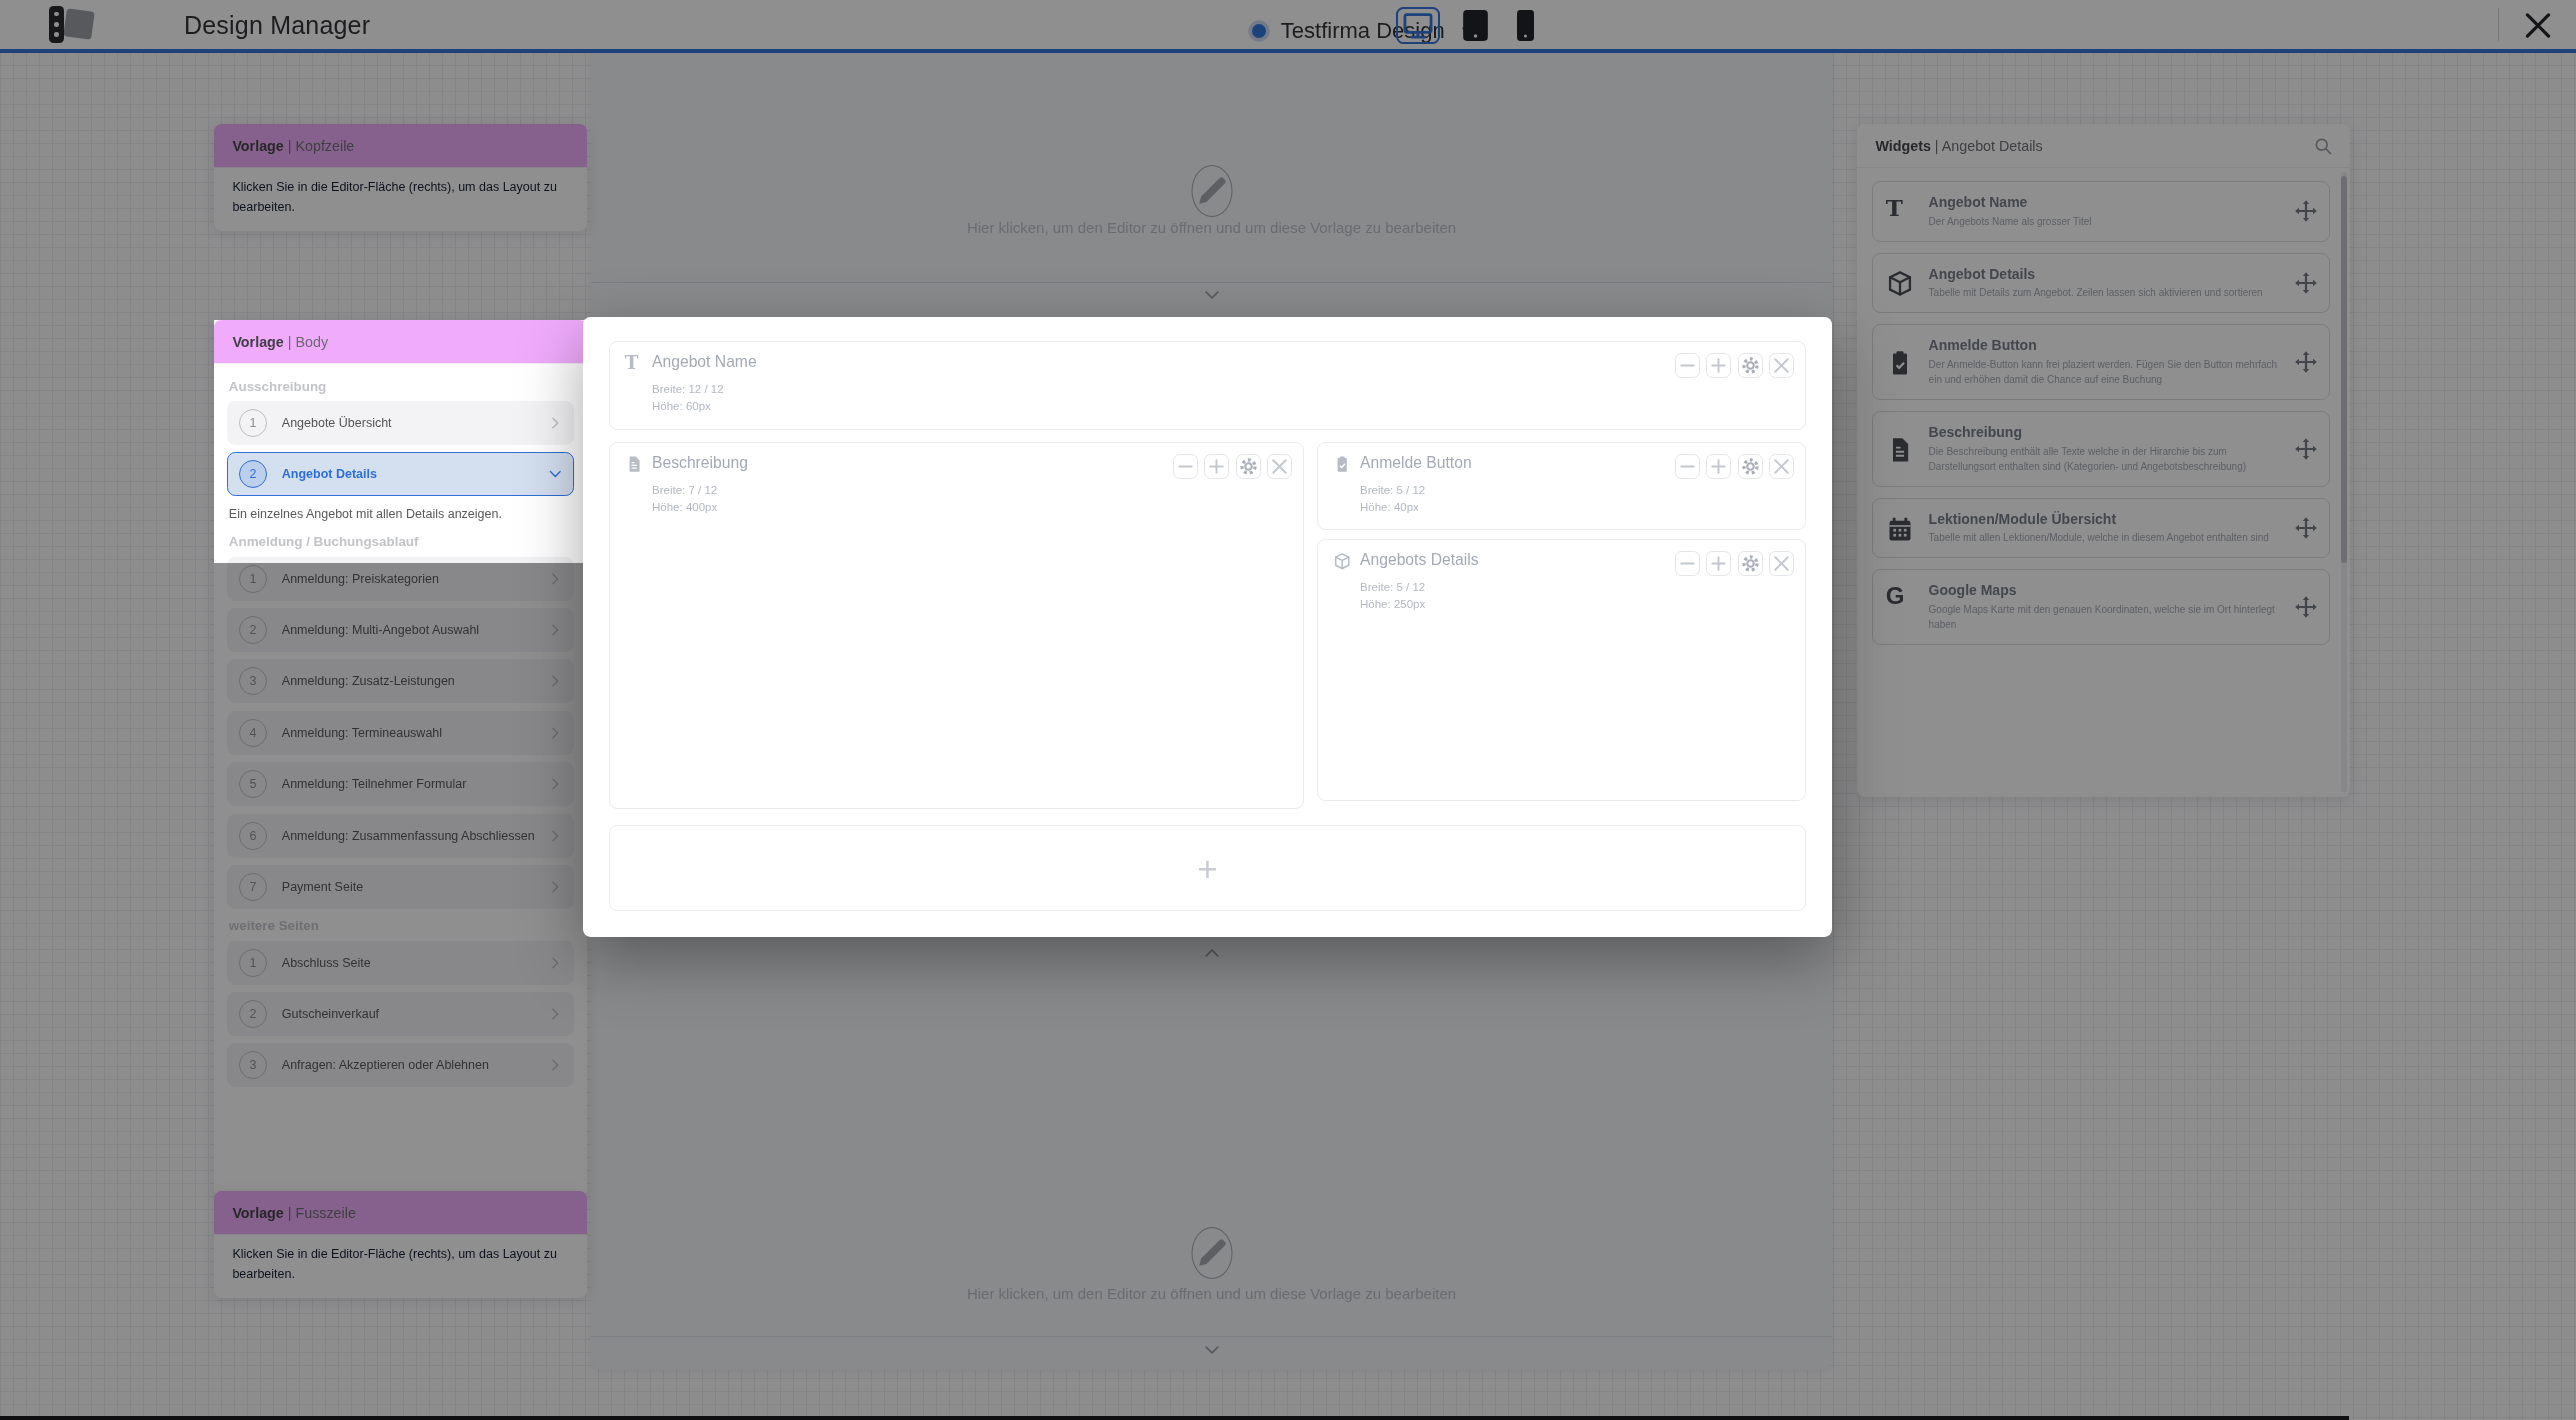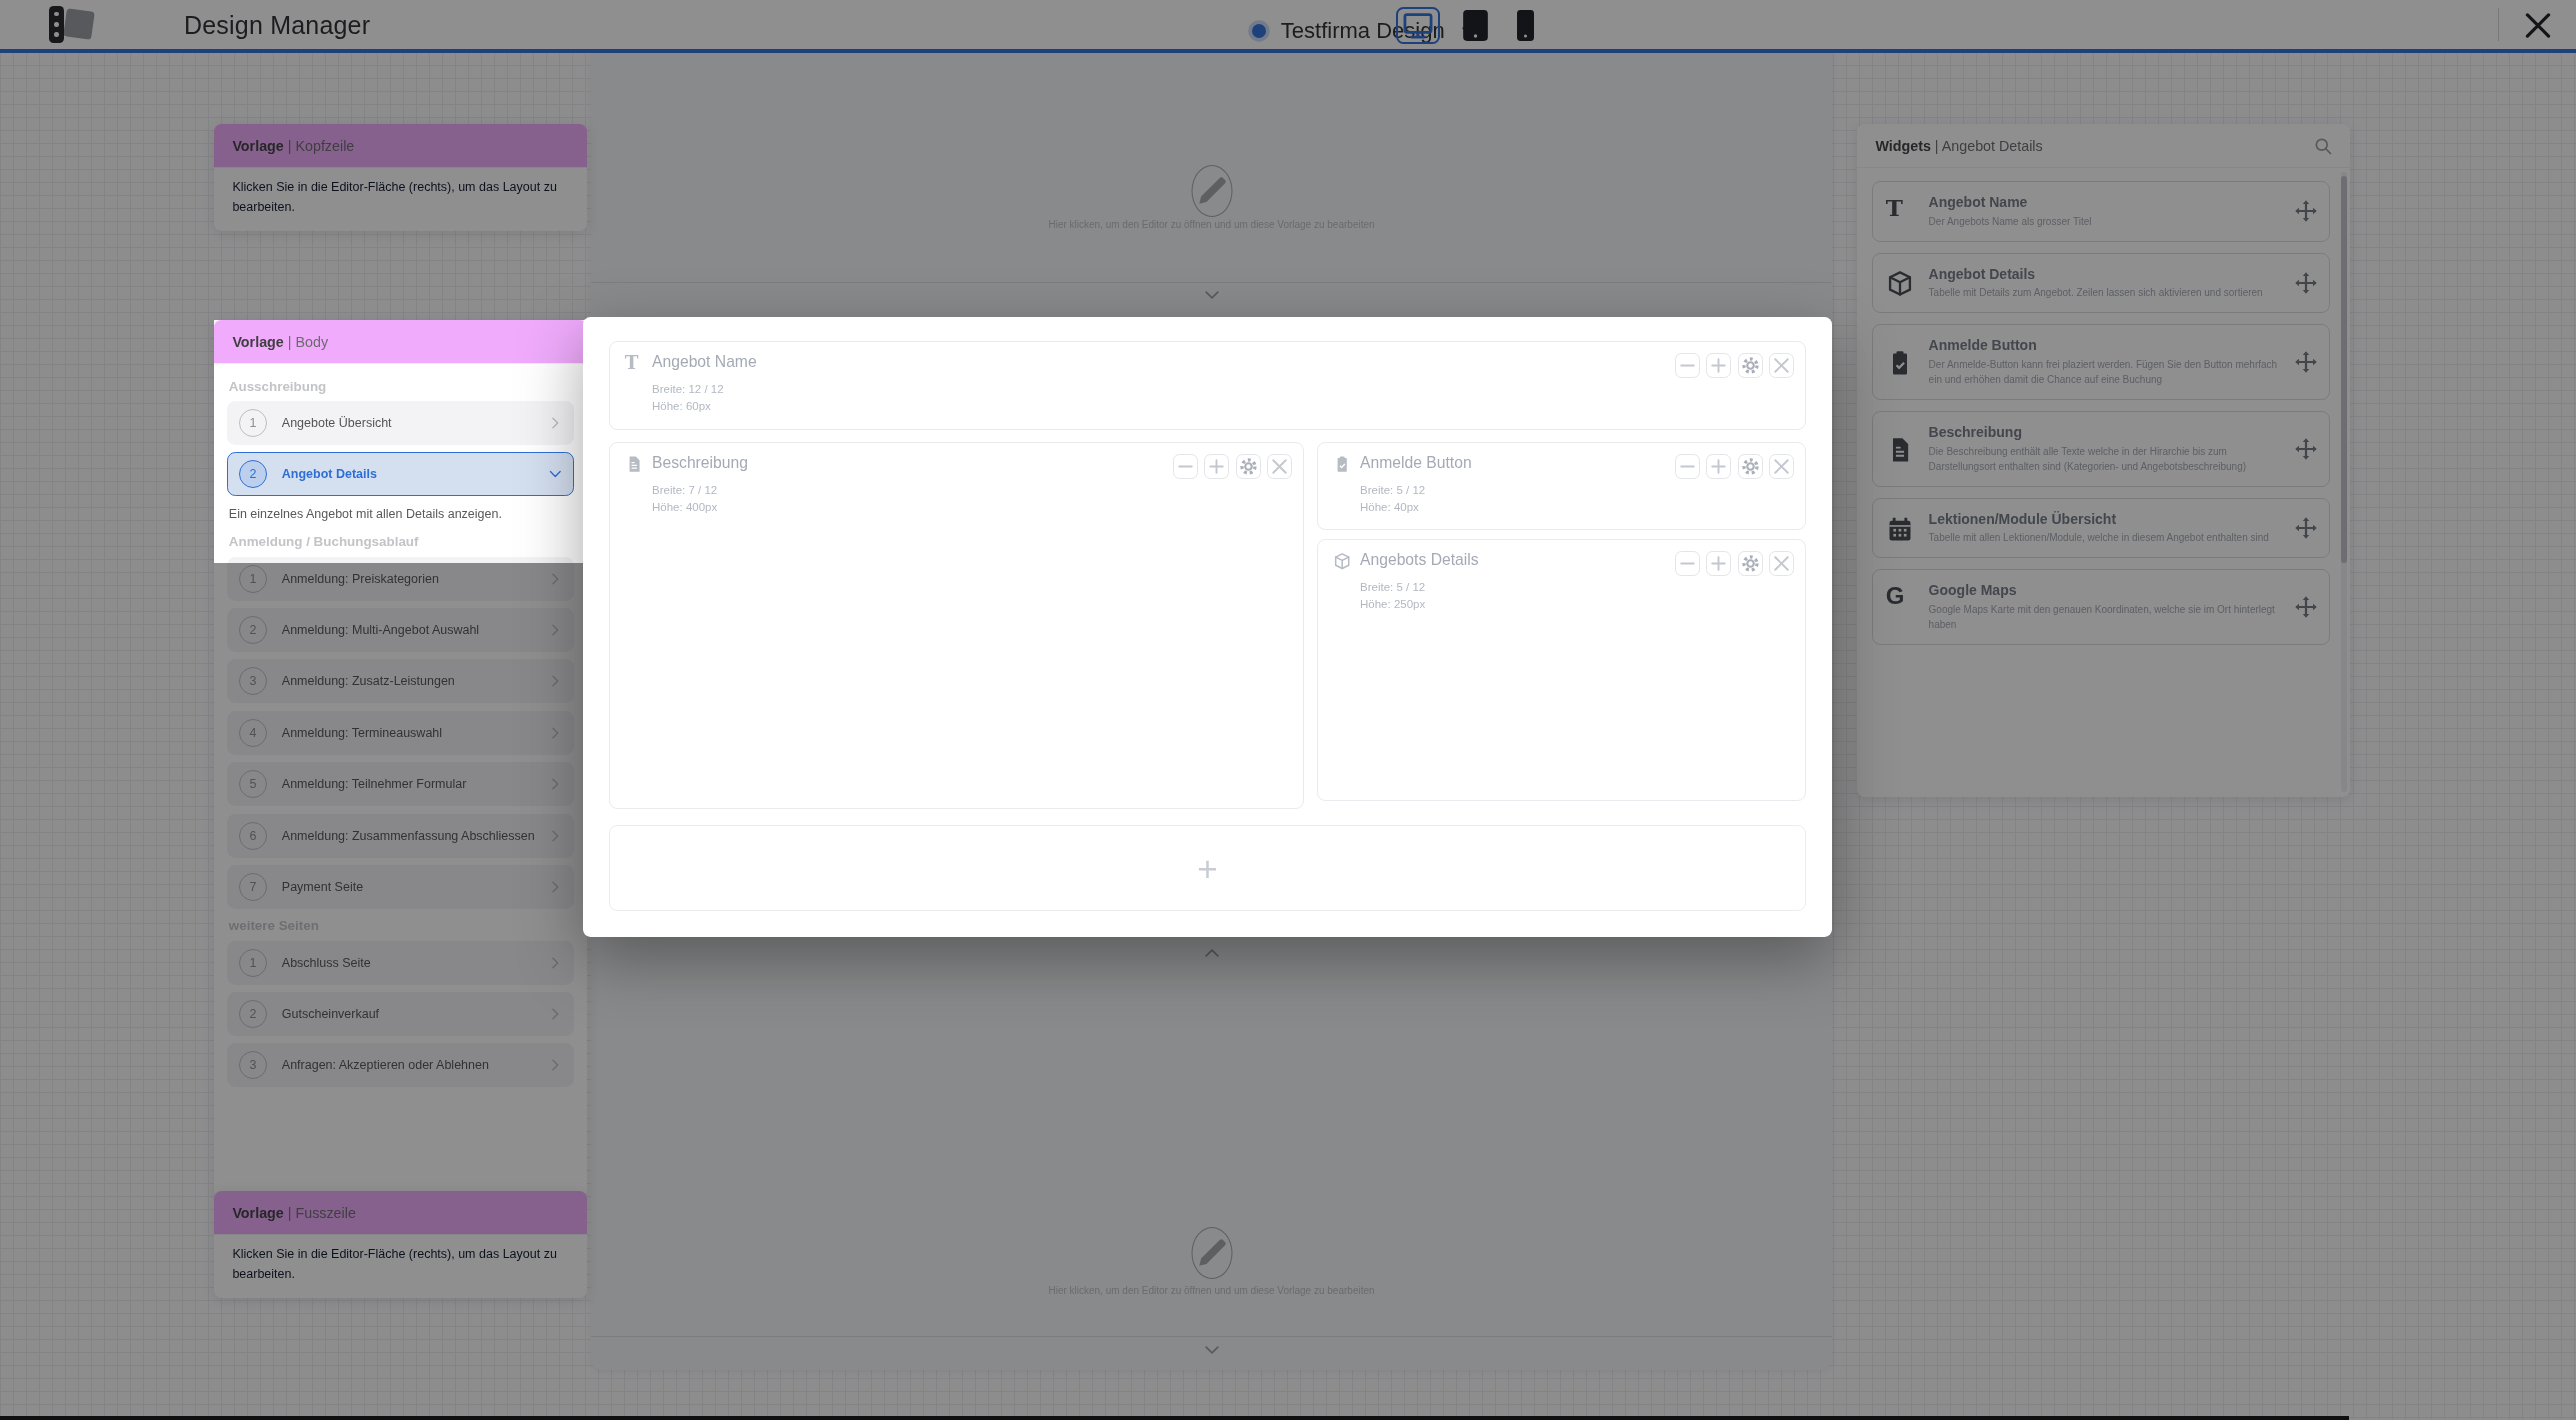--- a/index.html
+++ b/index.html
@@ -34,21 +34,21 @@
   #dev-phone { left:1507px; width:37px; color:#1b1c20; }
   #dev-phone svg { width:29.5px; height:29.5px; }
   #topbar-divider { position:absolute; left:2498px; top:8.3px; width:0.9px; height:33px; background:#d4d4d6; }
   #close-btn { position:absolute; left:2516px; top:5.5px; width:44px; height:39px; display:flex; align-items:center; justify-content:center; color:#1d1d1f; cursor:pointer; }
   #close-btn svg { width:33px; height:33px; }
 
   
   #canvas { position:absolute; left:591px; top:53px; width:1241px; height:1317px; background:#f4f5f6; border-radius:0 0 11px 11px; box-shadow:0 1.8px 7.4px rgba(0,0,0,.06); }
   .hint-pencil { position:absolute; left:50%; transform:translateX(-50%); width:41px; height:52px; border:1.8px solid #a3a6ab; border-radius:50%; color:#a3a6ab; display:flex; align-items:center; justify-content:center; cursor:pointer; }
   .hint-pencil svg { width:20px; height:20px; }
-  .hint-text { position:absolute; left:0; width:100%; text-align:center; font-size:10px; color:#b9bdc2; }
+  .hint-text { position:absolute; left:0; width:100%; text-align:center; font-size:15px; color:#b9bdc2; }
   .canvas-divider { position:absolute; left:0; width:100%; height:0.9px; background:#dddee1; }
   .canvas-chev { position:absolute; left:50%; transform:translateX(-50%); width:28px; height:20px; color:#9b9ea3; }
   #hint-top-pencil { top:112px; } #hint-top-text { top:166px; }
   #divider-top { top:229px; } #chev-top { top:232px; }
   #chev-mid-up { top:890px; }
   #hint-bot-pencil { top:1174px; } #hint-bot-text { top:1232px; }
   #divider-bot { top:1283px; } #chev-bot { top:1287px; }
 
   
   .side-card { position:absolute; left:214px; width:373px; background:#ffffff; border-radius:7.4px; box-shadow:0 2.8px 13px rgba(0,0,0,.10); overflow:hidden; }

